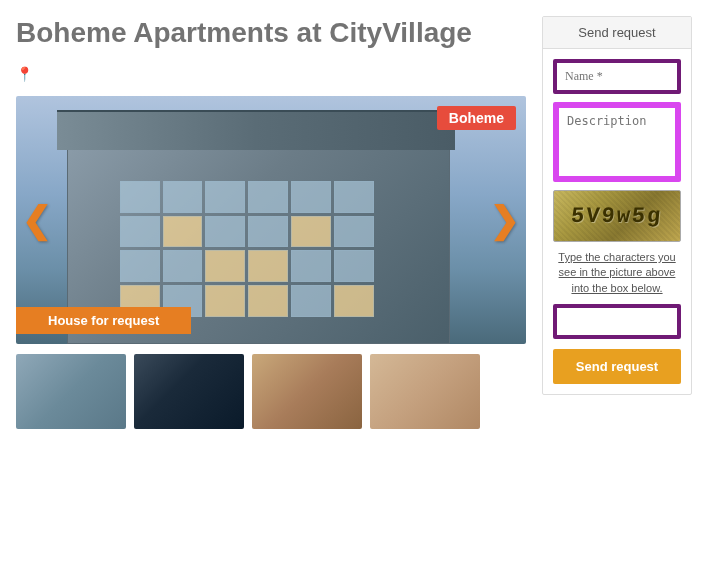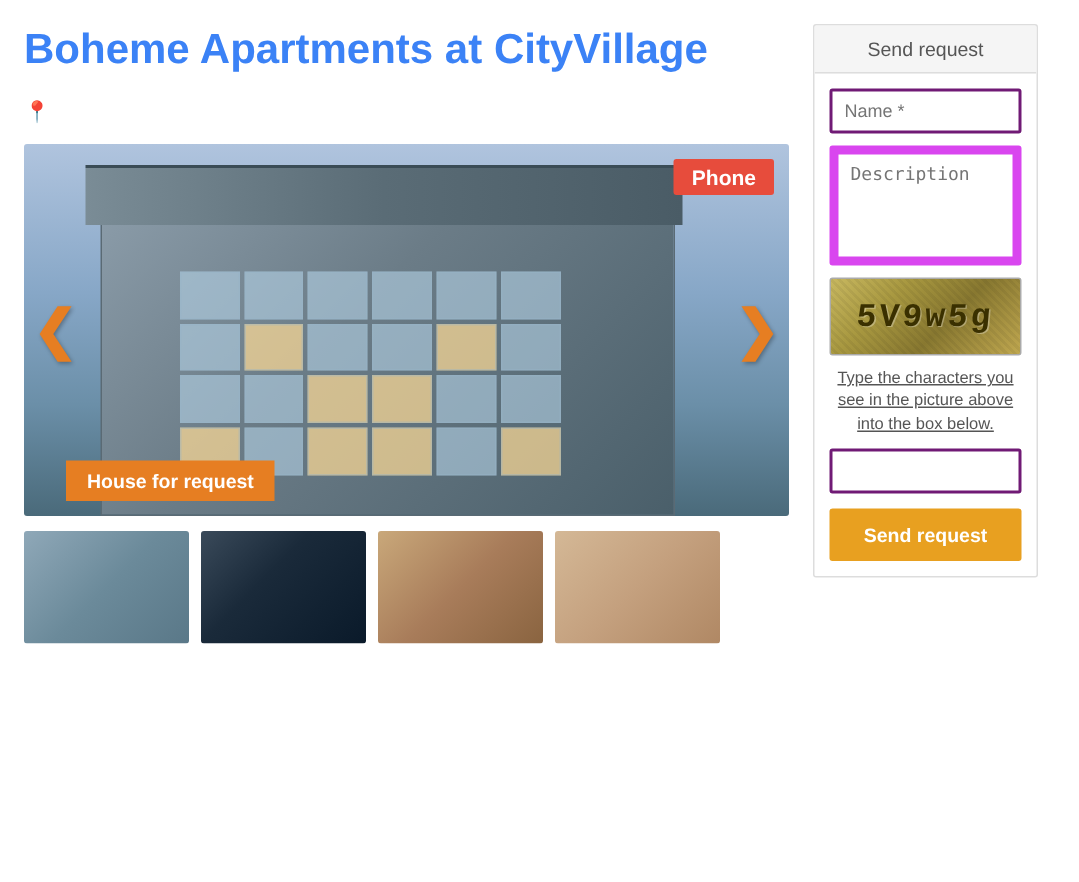--- a/index.html
+++ b/index.html
@@ -12,21 +12,21 @@
       padding: 16px;
       gap: 16px;
     }
     .main-content {
       flex: 1;
       max-width: 510px;
     }
     .title {
       font-size: 28px;
       font-weight: bold;
-      color: #3b82f6;
+      color: #737373;
       line-height: 1.2;
       margin-bottom: 16px;
     }
     .location {
       display: flex;
       align-items: center;
       gap: 4px;
       font-size: 14px;
       color: #555;
       margin-bottom: 14px;
@@ -104,23 +104,22 @@
       z-index: 10;
     }
     .house-for-request-badge {
       position: absolute;
       bottom: 10px;
       left: 0;
       background: #e67e22;
       color: white;
       font-size: 13px;
       font-weight: bold;
-      padding: 6px 14px;
+      padding: 6px 32px;
       z-index: 10;
-      margin-left: 28px;
     }
     .carousel-arrow {
       position: absolute;
       top: 50%;
       transform: translateY(-50%);
       background: none;
       border: none;
       font-size: 36px;
       color: #e67e22;
       cursor: pointer;
@@ -171,26 +170,27 @@
       text-align: center;
     }
     .send-request-body {
       padding: 10px;
       display: flex;
       flex-direction: column;
       gap: 8px;
     }
     .form-input {
       width: 100%;
-      border: 2px solid #701a75;
+      border: 4px solid #701a75;
       border-radius: 2px;
       padding: 6px 8px;
       font-size: 12px;
       color: #8b5cf6;
       outline: none;
+      font-family: Liberation Serif, serif;
     }
     .form-textarea {
       width: 100%;
       border: 6px solid #d946ef;
       border-radius: 2px;
       padding: 6px 8px;
       font-size: 12px;
       color: #888;
       height: 80px;
       resize: none;
@@ -289,21 +289,21 @@
           <div class="window-cell"></div>
           <div class="window-cell lit"></div>
         </div>
       </div>
       <div class="building-roof"></div>
     </div>
 
     <button class="carousel-arrow left">❮</button>
     <button class="carousel-arrow right">❯</button>
 
-    <div class="active-badge">Phone</div>
+    <div class="active-badge">Boheme</div>
     <div class="house-for-request-badge">House for request</div>
   </div>
 
   <div class="thumbnails">
     <div class="thumb">
       <div class="thumb-img thumb-1"></div>
     </div>
     <div class="thumb">
       <div class="thumb-img thumb-2"></div>
     </div>

